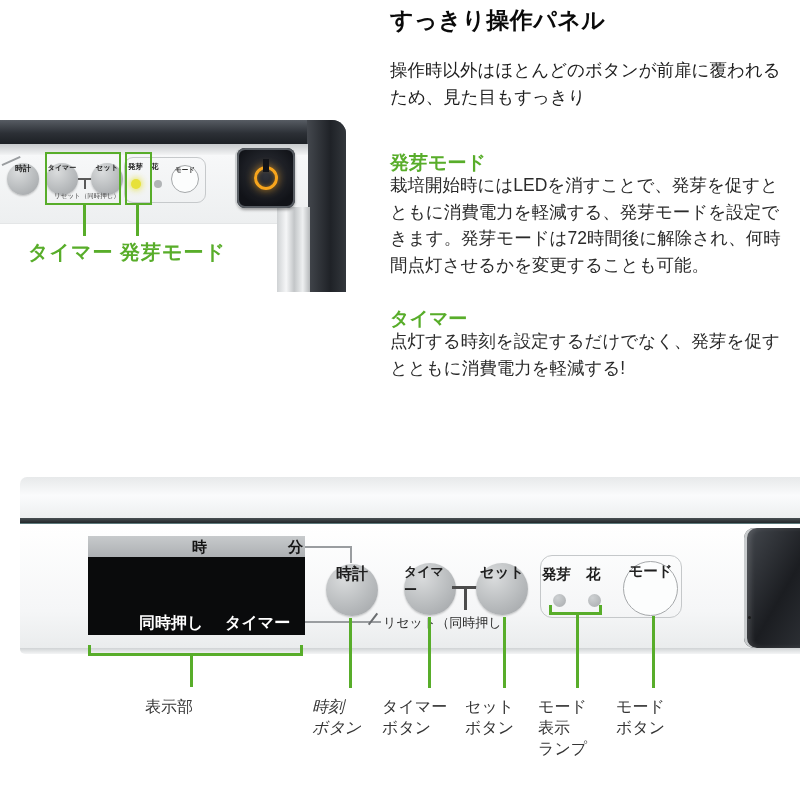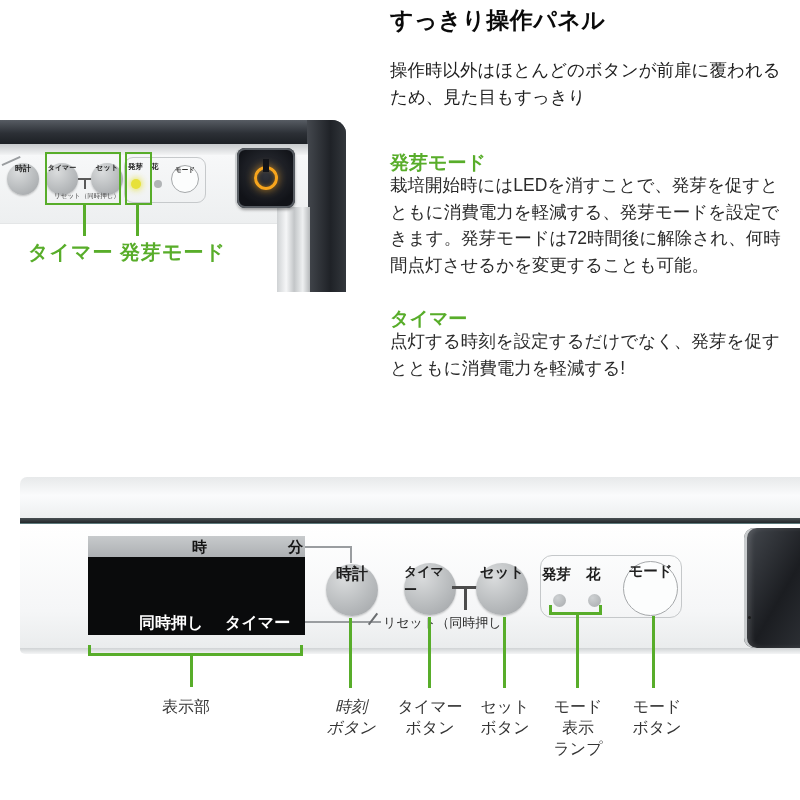--- a/index.html
+++ b/index.html
@@ -116,21 +116,21 @@
   .an-l-clock{ left:349px; top:618px; width:3px;  height:70px; }
   .an-l-timer{ left:428px; top:617px; width:3px;  height:71px; }
   .an-l-set  { left:503px; top:617px; width:3px;  height:71px; }
   .an-lb-tl  { left:549px; top:605px; width:3px;  height:9px; }
   .an-lb-tr  { left:599px; top:605px; width:3px;  height:9px; }
   .an-lb-h   { left:549px; top:612px; width:53px; height:3px; }
   .an-lb-stem{ left:576px; top:614px; width:3px;  height:74px; }
   .an-l-mode { left:652px; top:616px; width:3px;  height:72px; }
 
   
-  .blabel { position:absolute; top:696px; text-align:center; font-size:16px; line-height:21px; color:#353535; }
+  .blabel { position:absolute; top:696px; text-align:left; font-size:16px; line-height:21px; color:#353535; }
   .blabel span { display:block; }
   .bl-display { left:145px; width:82px; }
   .bl-clock   { left:312px; width:78px;font-style:italic; }
   .bl-timer   { left:382px; width:96px; }
   .bl-set     { left:465px; width:80px; }
   .bl-lamp    { left:538px; width:80px; }
   .bl-mode    { left:616px; width:82px; }
 </style>
 </head>
 <body>

